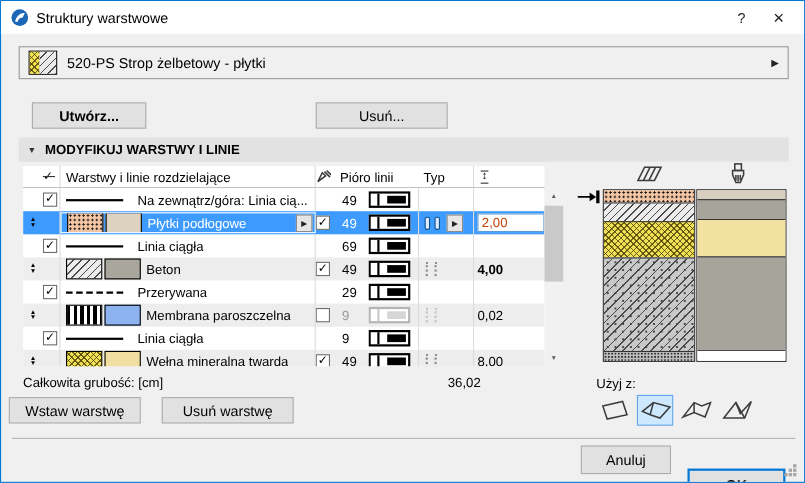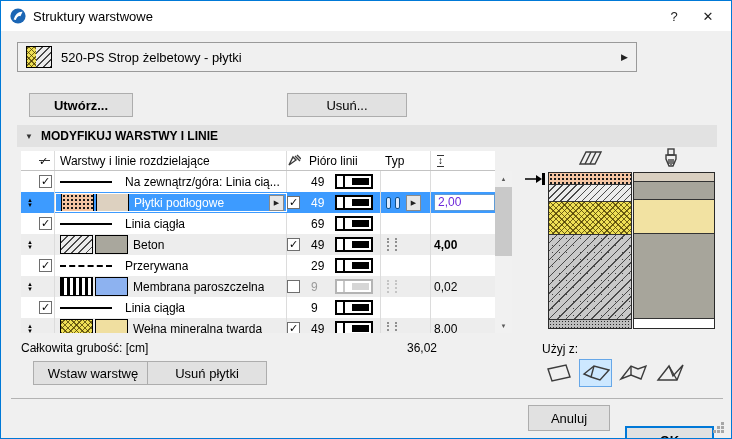--- a/index.html
+++ b/index.html
@@ -7,21 +7,21 @@
   .dialog{position:relative;width:732px;height:439px;border:1px solid #0079d7;background:#f0f0f0;
           font-family:"Liberation Sans",sans-serif;color:#000;overflow:hidden;}
   
   .titlebar{position:absolute;left:0;top:0;width:730px;height:30px;background:#fff;display:flex;align-items:center;}
   .titlebar .appicon{margin:0 7px 0 9px;width:16px;height:16px;}
   .title{font-size:13px;}
   .tbtn{width:34px;height:30px;display:flex;align-items:center;justify-content:center;font-size:13px;color:#222;}
   .tbtn.close{margin-right:6px;}
   .tspacer{flex:1;}
   
-  .selector{position:absolute;left:16px;top:41px;width:620px;height:30px;background:#f0f0f0;border:1px solid #9a9a9a;
+  .selector{position:absolute;left:16px;top:41px;width:700px;height:30px;background:#f0f0f0;border:1px solid #9a9a9a;
             display:flex;align-items:center;padding:0 8px;}
   .selthumb{width:26px;height:22px;border:1px solid #000;display:flex;margin-right:9px;background:#fff;}
   .selthumb .half1{width:9px;height:100%;}
   .selthumb .half2{flex:1;height:100%;}
   .selval{font-size:13px;flex:1;}
   .selarrow{font-size:9px;color:#222;}
   
   .btn{position:absolute;height:24px;background:#e1e1e1;border:1px solid #adadad;font-size:13px;
        display:flex;align-items:center;justify-content:center;font-family:"Liberation Sans",sans-serif;}
   #btn-create{left:28px;top:92px;width:104px;font-weight:bold;}
@@ -52,34 +52,34 @@
   .abtn{width:15px;height:16px;background:#e6e6e6;border:1px solid #8a8a8a;font-size:7px;color:#222;
         display:flex;align-items:center;justify-content:center;flex:none;}
   .chip{width:38px;height:15px;border:2px solid #000;background:#fff;position:relative;flex:none;}
   .chip::before{content:'';position:absolute;left:6px;top:0;bottom:0;width:2px;background:#000;}
   .chip::after{content:'';position:absolute;right:2px;top:2px;bottom:2px;width:17px;background:#000;}
   .chip.dim{border-color:#b4b4b4;}
   .chip.dim::before{background:#c9c9c9;}
   .chip.dim::after{background:#d6d6d6;}
   .dotline{width:0;height:13px;border-left:2px dotted #8f8f8f;margin:0 3px;flex:none;}
   .capsule{width:5px;height:12px;border:1px solid #0d4f8b;background:#dbeaff;border-radius:2px;margin:0 2px;flex:none;}
-  .tin{background:#fff;border:1px solid #5f9bd5;color:#6d28d9;height:17px;line-height:15px;padding:0 3px;width:70px;}
+  .tin{background:#fff;border:1px solid #5f9bd5;color:#c2410c;height:17px;line-height:15px;padding:0 3px;width:70px;}
   .dim-txt{color:#9a9a9a;}
   .hico{position:relative;display:inline-block;font-size:11px;line-height:12px;}
   .hico::after{content:'';position:absolute;left:-2px;right:-2px;top:45%;height:1px;background:#333;}
   .thickico{font-size:10px;border-top:1px solid #333;border-bottom:1px solid #333;line-height:10px;padding:0 1px;}
   
   .vscroll{position:absolute;left:494px;top:170px;width:17px;height:162px;background:#f1f1f1;}
   .varrow{position:absolute;left:0;width:17px;height:15px;display:flex;align-items:center;justify-content:center;
           font-size:6px;color:#5a5a5a;}
   .vthumb{position:absolute;left:0;top:16px;width:17px;height:69px;background:#c9c9c9;}
   
   .total-label{position:absolute;left:20px;top:340px;font-size:12px;}
   .total-value{position:absolute;left:406px;top:340px;font-size:12px;}
-  #btn-insert{left:32px;top:360px;width:120px;}
+  #btn-insert{left:7px;top:360px;width:120px;}
   #btn-remove{left:146px;top:360px;width:120px;}
   
   .pv-ico{position:absolute;}
   .pv-col{position:absolute;top:171px;border:1px solid #2a2a2a;background:#fff;}
   #pv-cut{left:547px;width:84px;}
   #pv-surf{left:632px;width:82px;}
   .pl{width:100%;}
   .pl + .pl{border-top:1px solid #333;}
   .pv-marker{position:absolute;left:524px;top:172px;}
   .usewith-label{position:absolute;left:541px;top:341px;font-size:12px;}
@@ -362,21 +362,21 @@
 
   <div class="vscroll">
     <span class="varrow" style="top:0;">▲</span>
     <span class="vthumb"></span>
     <span class="varrow" style="bottom:0;">▼</span>
   </div>
 
   <div class="total-label">Całkowita grubość: [cm]</div>
   <div class="total-value">36,02</div>
   <div class="btn" id="btn-insert">Wstaw warstwę</div>
-  <div class="btn" id="btn-remove">Usuń płytki</div>
+  <div class="btn" id="btn-remove">Usuń warstwę</div>
 
   <svg class="pv-ico outline" style="left:576px;top:149px;" width="26" height="16" viewBox="0 0 26 16">
     <polygon points="3,14 9,2 24,2 18,14"></polygon>
       <path d="M8 14 L14 2 M13 14 L19 2"></path>
   </svg>
   <svg class="pv-ico outline" style="left:662px;top:147px;" width="16" height="20" viewBox="0 0 16 20">
     <rect x="5" y="1" width="6" height="6"></rect>
       <path d="M3 7 H13 V11 L10 18 H6 L3 11 Z"></path>
       <path d="M6 11 V16 M8 11 V17 M10 11 V16"></path>
   </svg>

